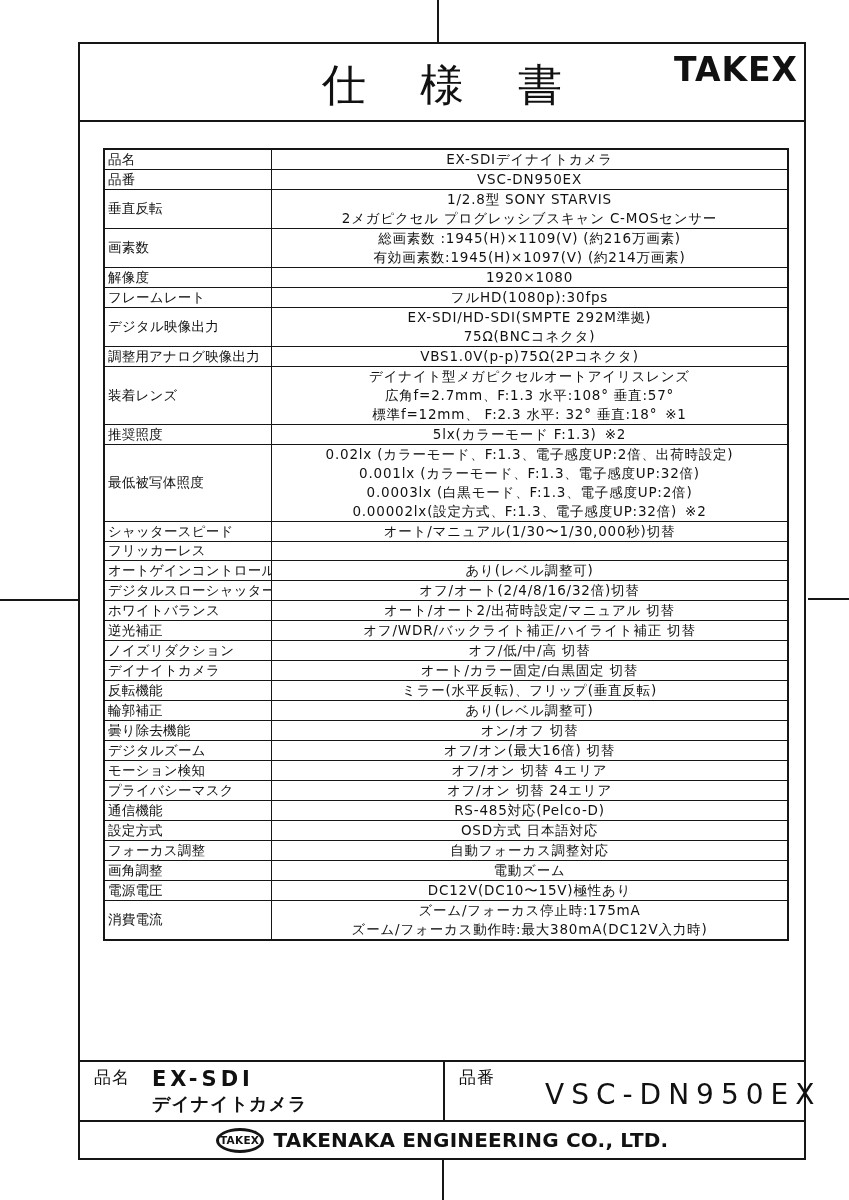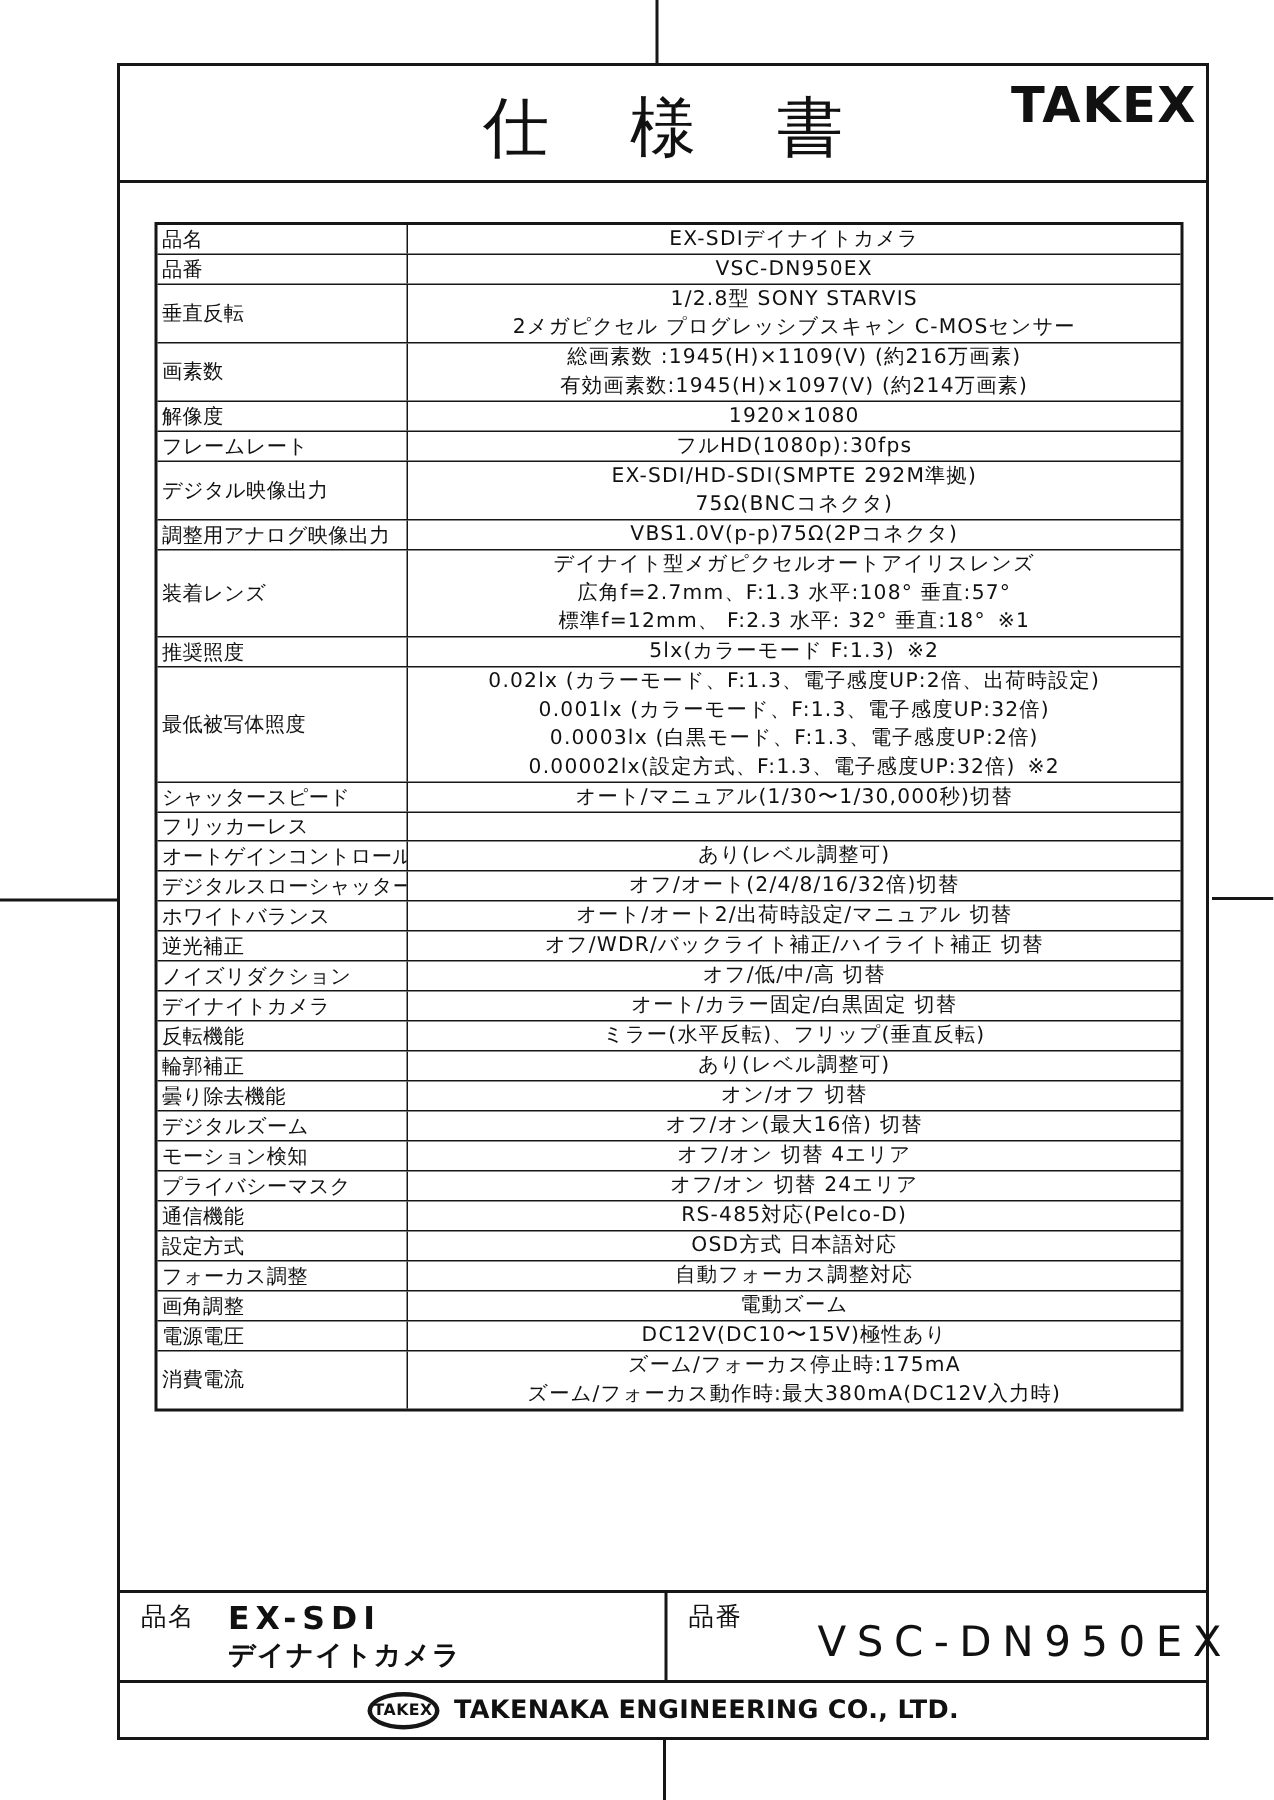--- a/index.html
+++ b/index.html
@@ -68,21 +68,21 @@
   .footer-company{
     position:absolute;left:0;right:0;bottom:0;height:36px;
     border-top:2px solid #161616;
     display:flex;align-items:center;justify-content:center;gap:10px;
   }
   .company-logo{
     width:48px;height:25px;border:3px solid #161616;border-radius:50%;
     display:flex;align-items:center;justify-content:center;
     font-size:10.5px;font-weight:800;letter-spacing:0.3px;box-sizing:border-box;
   }
-  .company-name{font-size:17px;font-weight:800;letter-spacing:0.2px;}
+  .company-name{font-size:20px;font-weight:800;letter-spacing:0.2px;}
 </style>
 </head>
 <body>
 
 <div class="crop crop-top"></div>
 <div class="crop crop-bottom"></div>
 <div class="crop crop-left"></div>
 <div class="crop crop-right"></div>
 
 <div class="sheet">

